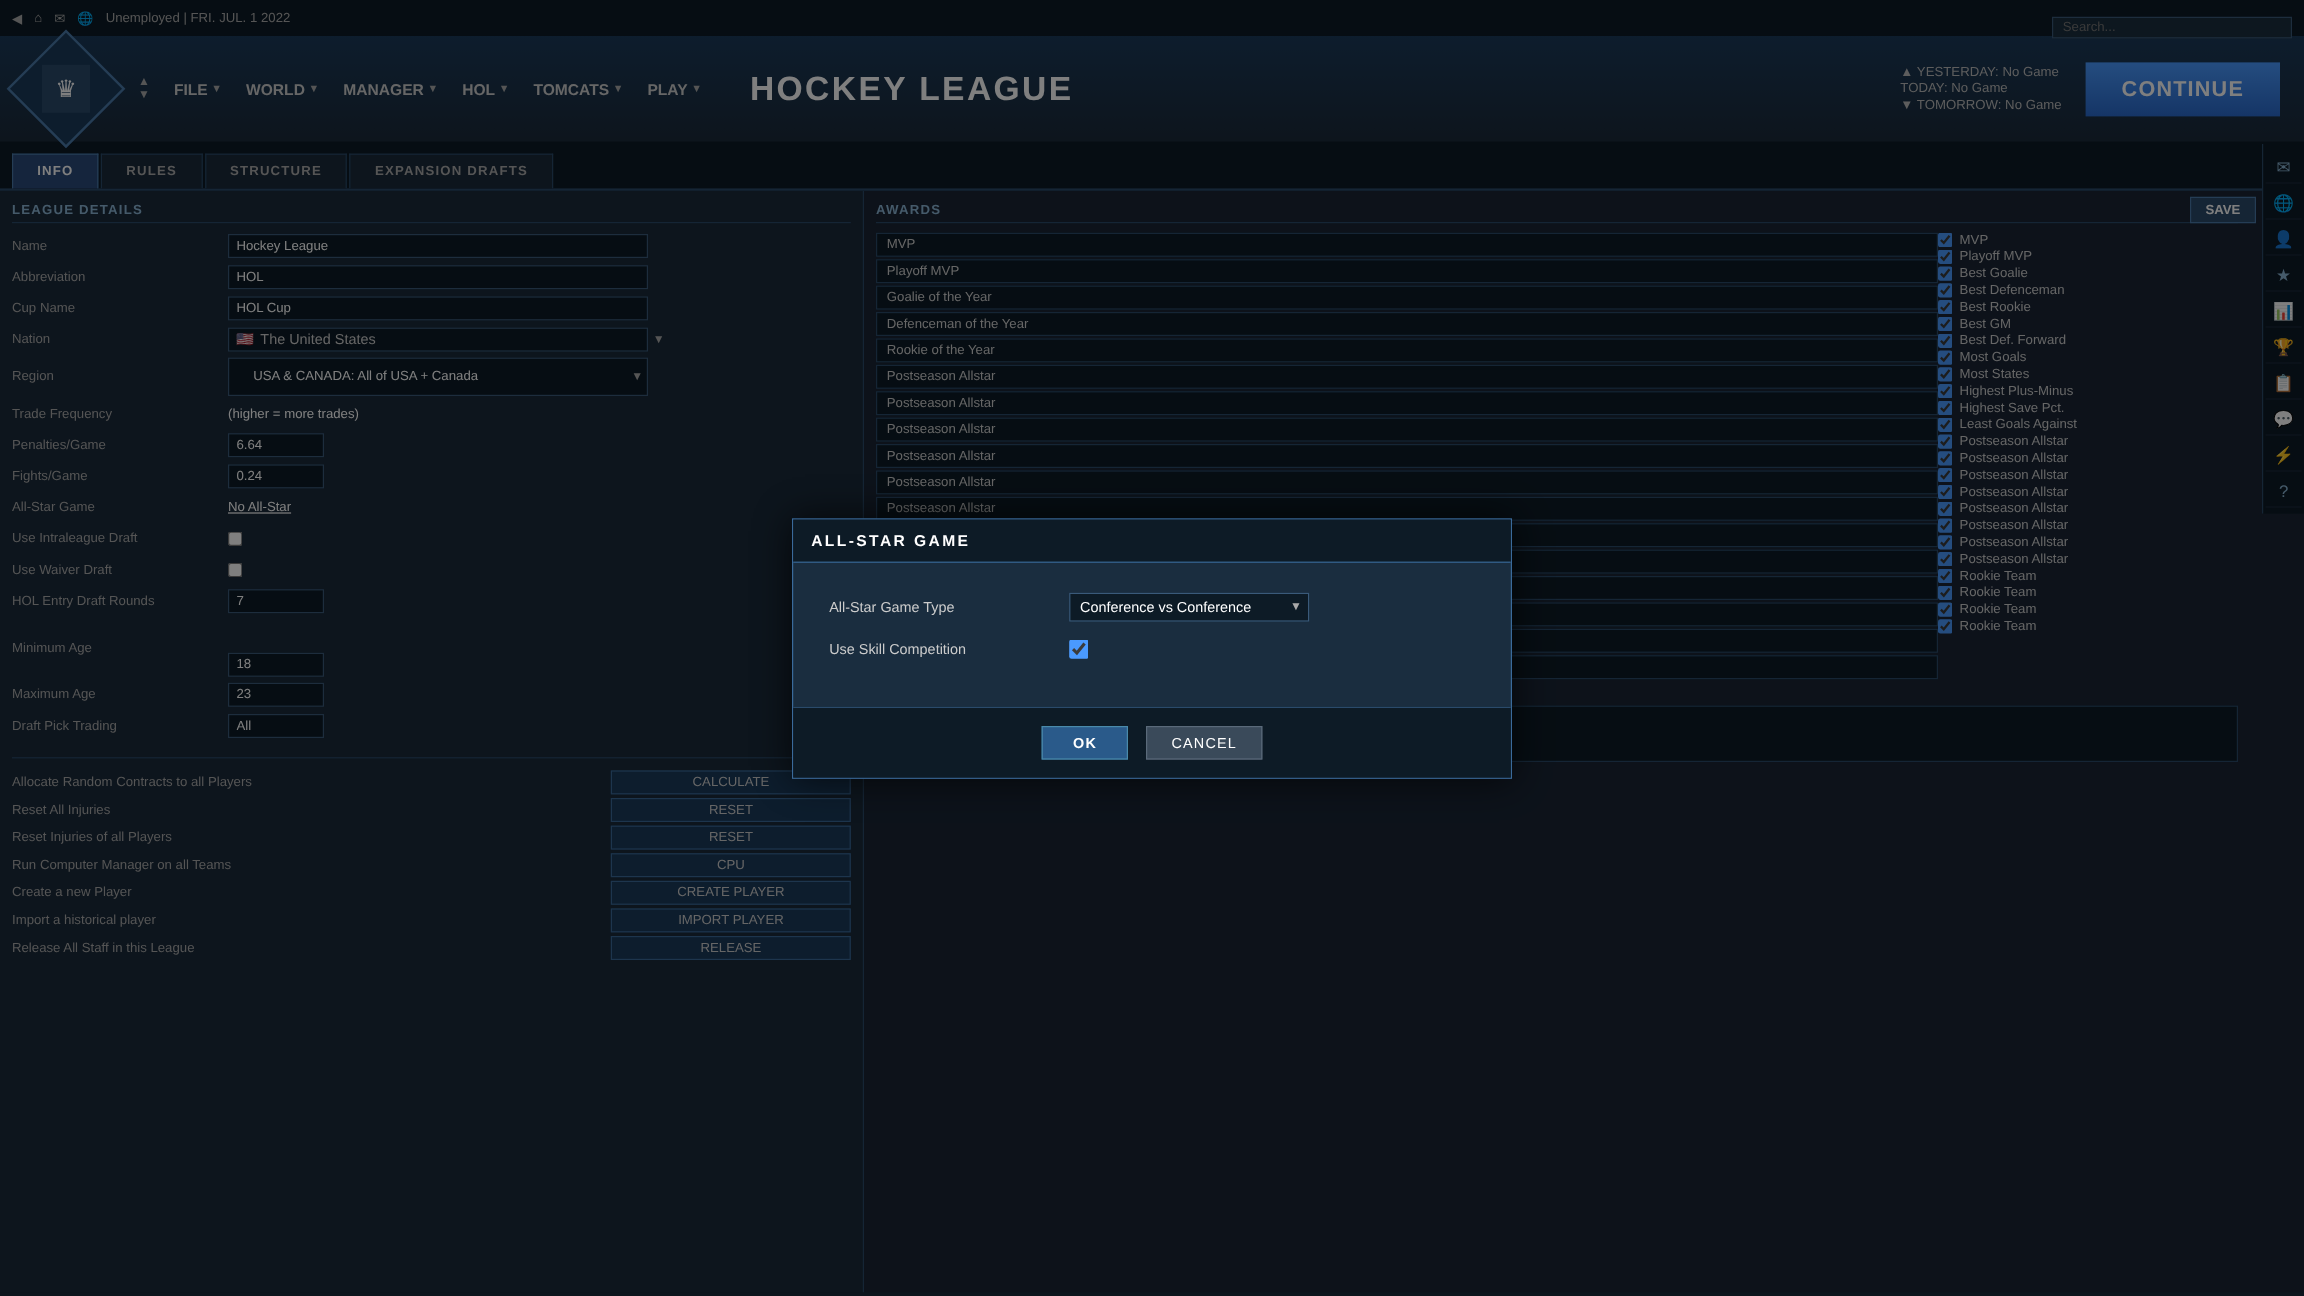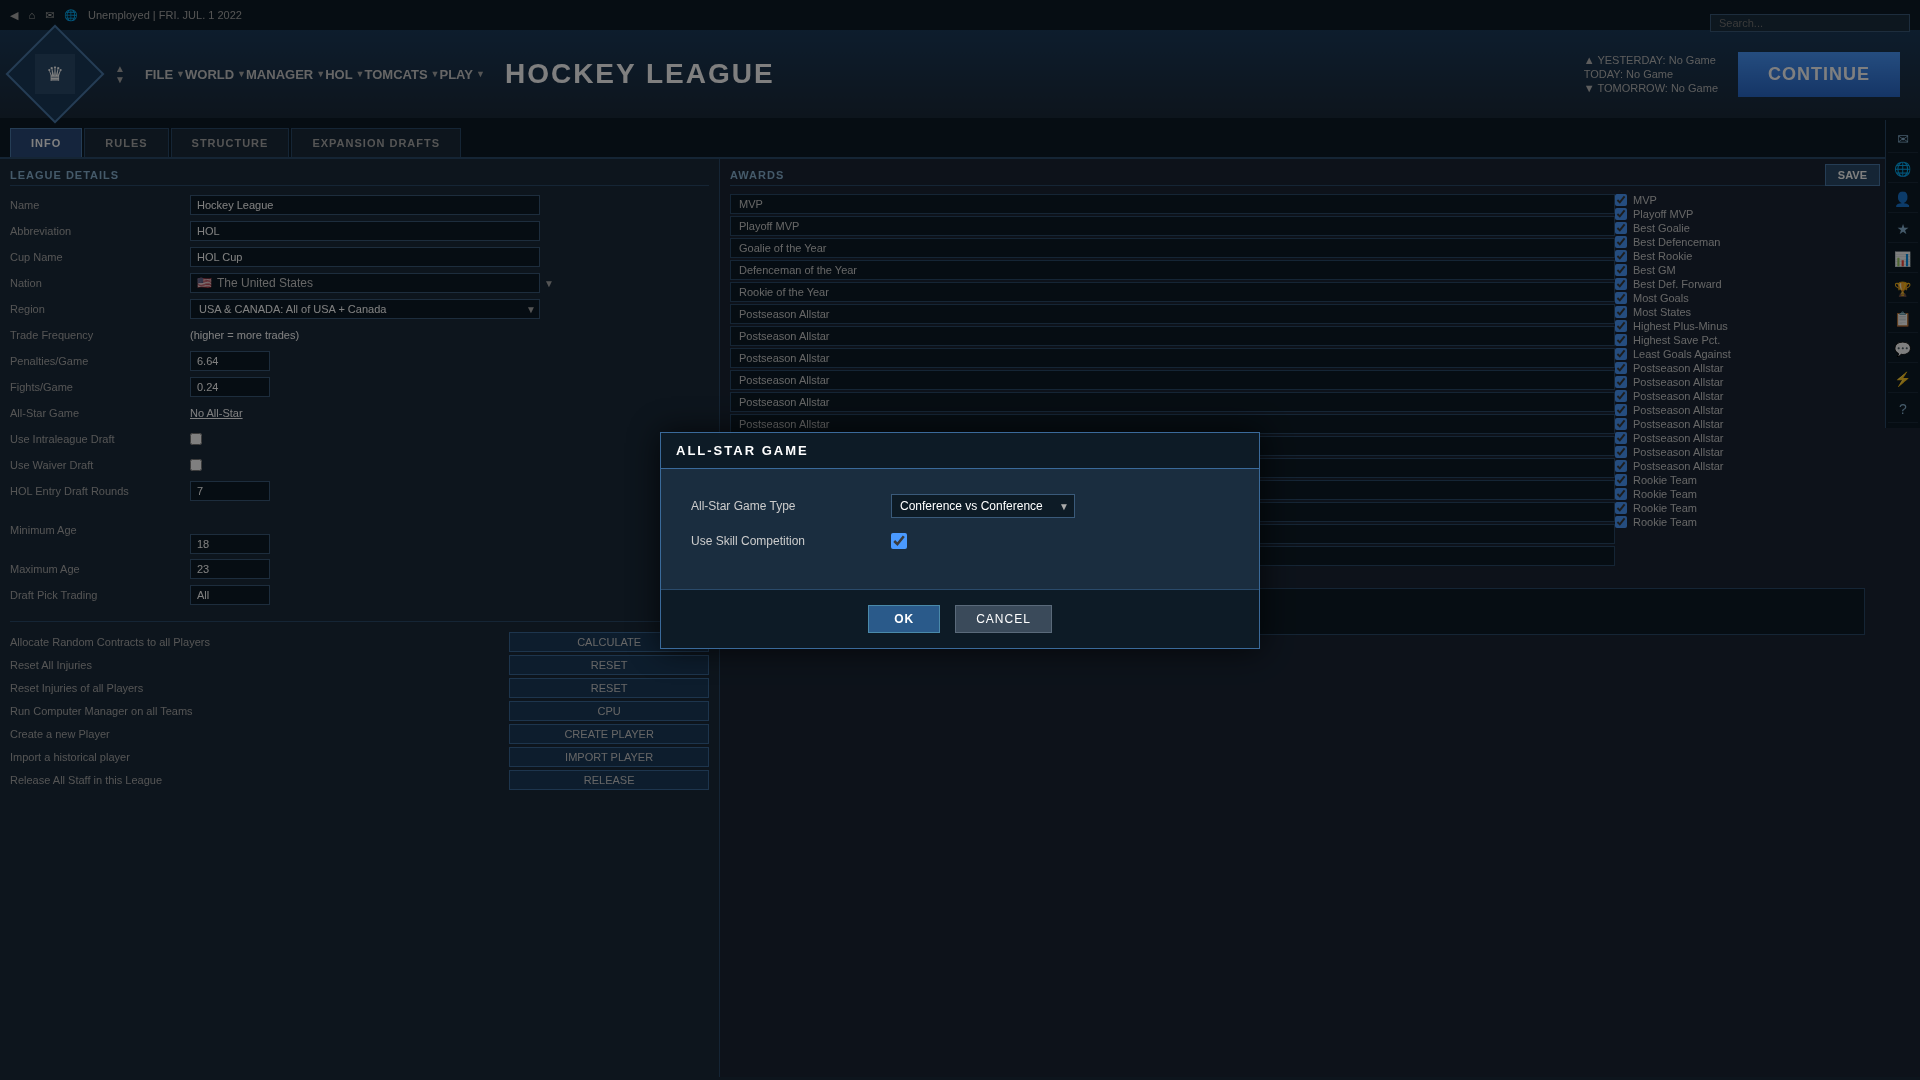--- a/index.html
+++ b/index.html
@@ -61,20 +61,21 @@
       background: #2a4a6a;
       display: flex;
       align-items: center;
       justify-content: center;
       transform: rotate(-45deg);
       color: #fff;
       font-size: 20px;
     }
     .nav-menu {
       display: flex;
+      gap: 20px;
       align-items: center;
       flex: 1;
     }
     .nav-item {
       color: #ccc;
       font-size: 13px;
       font-weight: bold;
       cursor: pointer;
       display: flex;
       align-items: center;
@@ -191,23 +192,23 @@
     }
     .select-wrapper {
       position: relative;
       width: 350px;
     }
     .select-wrapper select {
       width: 100%;
       background: #0d1b26;
       border: 1px solid #3a5a7a;
       color: #fff;
-      padding: 2px 20px 2px 8px;
-      font-size: 11px;
-      height: 20px;
+      padding: 2px 20px 2px 20px;
+      font-size: 11px;
+      height: 32px;
       appearance: none;
       cursor: pointer;
     }
     .select-arrow {
       position: absolute;
       right: 4px;
       top: 50%;
       transform: translateY(-50%);
       color: #aaa;
       font-size: 10px;
@@ -380,21 +381,21 @@
       align-items: center;
       margin-bottom: 15px;
     }
     .modal-label {
       width: 200px;
       font-size: 12px;
       color: #ccc;
     }
     .modal-select-wrapper {
       position: relative;
-      width: 184px;
+      width: 200px;
     }
     .modal-select-wrapper select {
       width: 100%;
       background: #0d1b26;
       border: 1px solid #3a5a7a;
       color: #fff;
       padding: 4px 20px 4px 8px;
       font-size: 12px;
       appearance: none;
       cursor: pointer;

